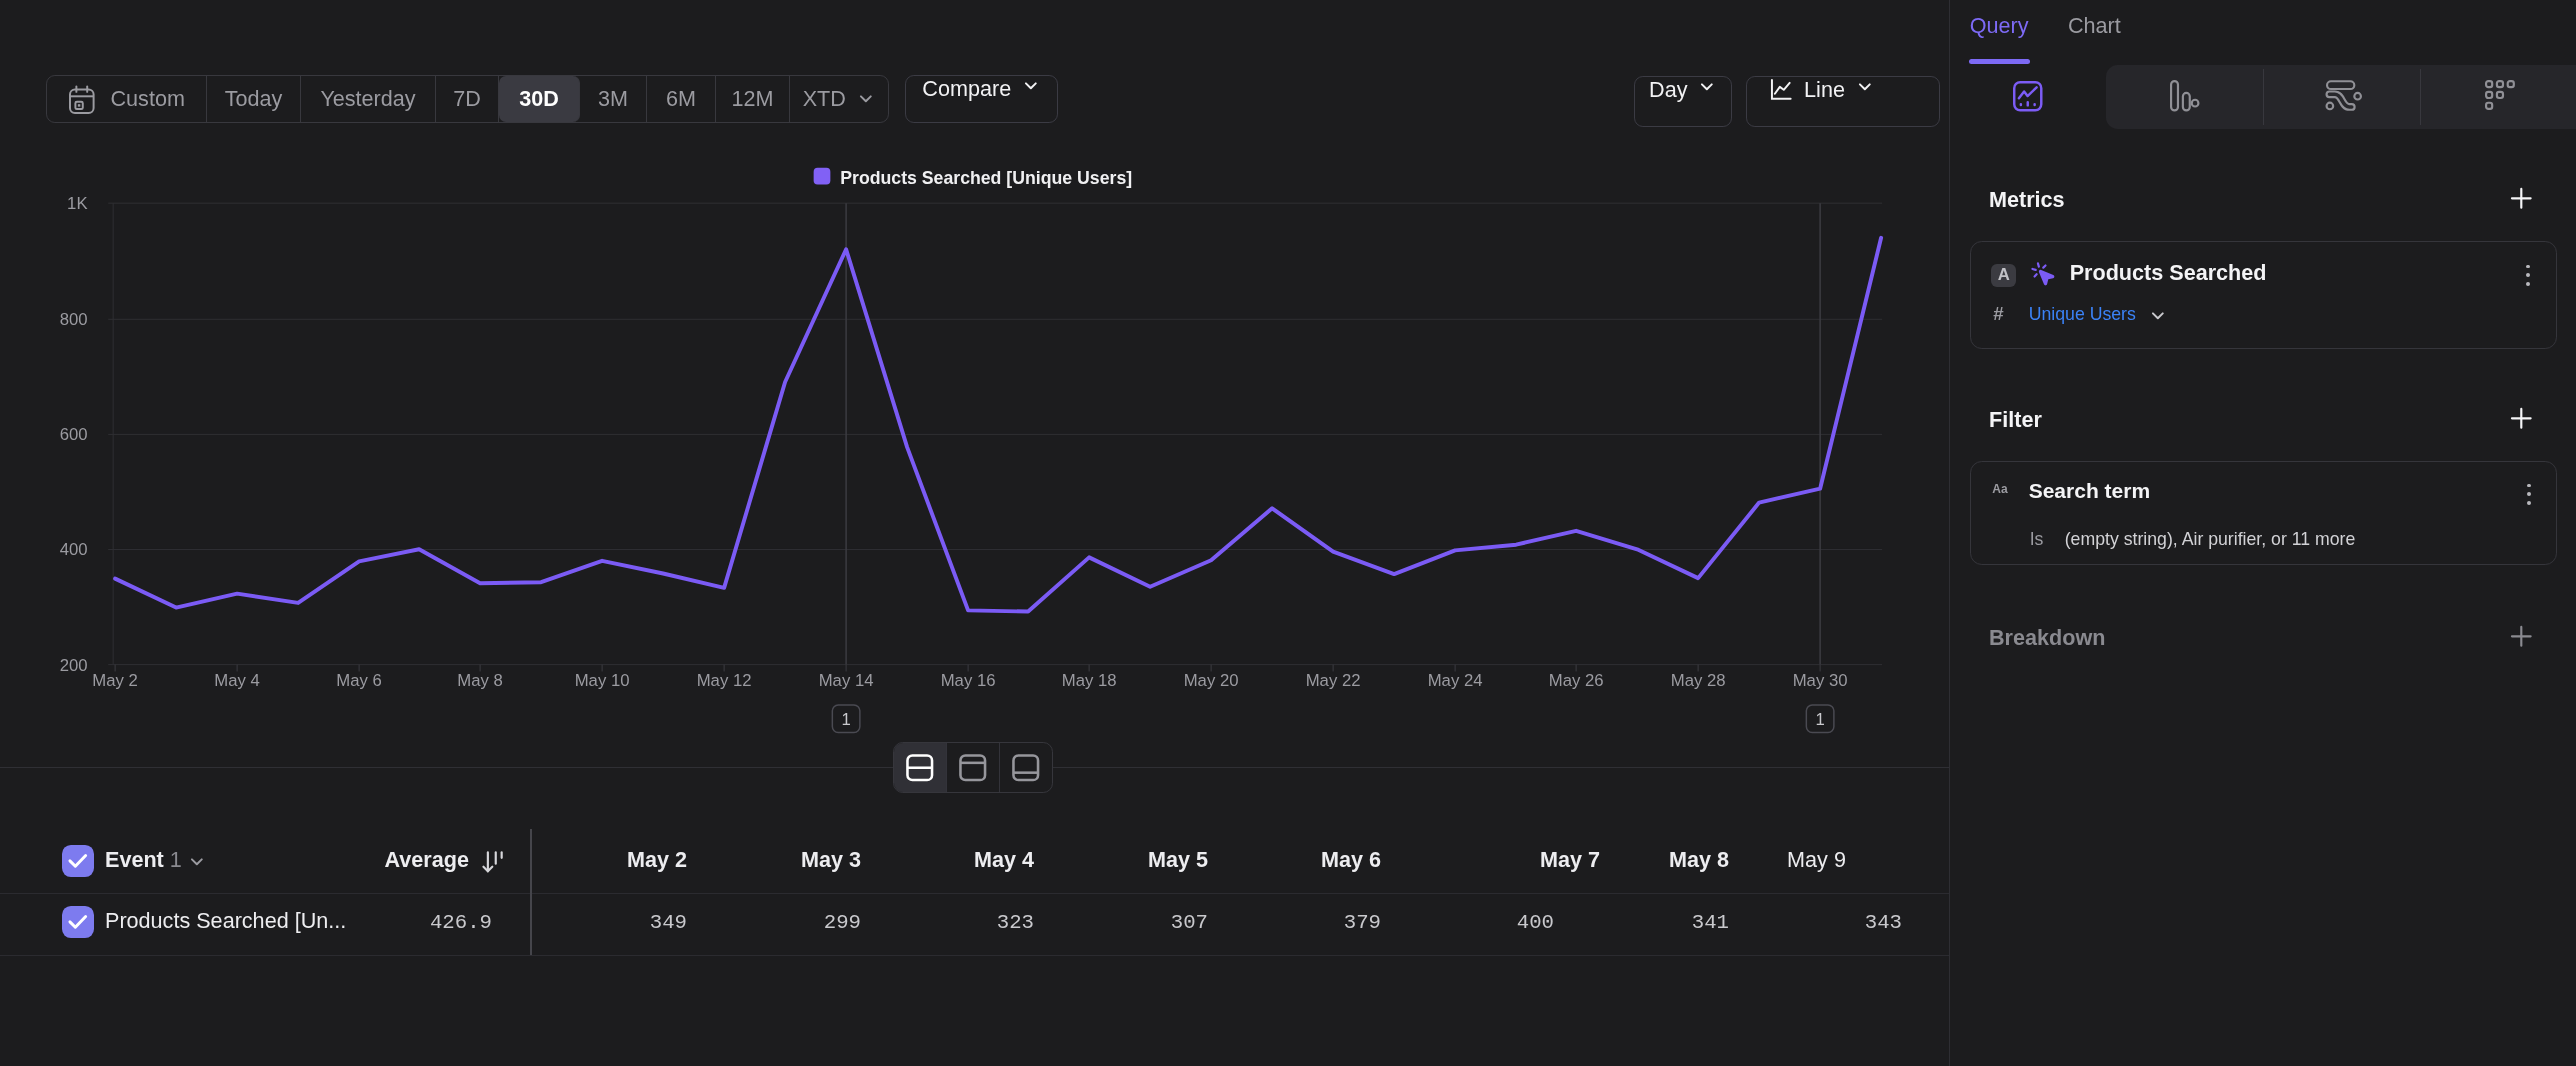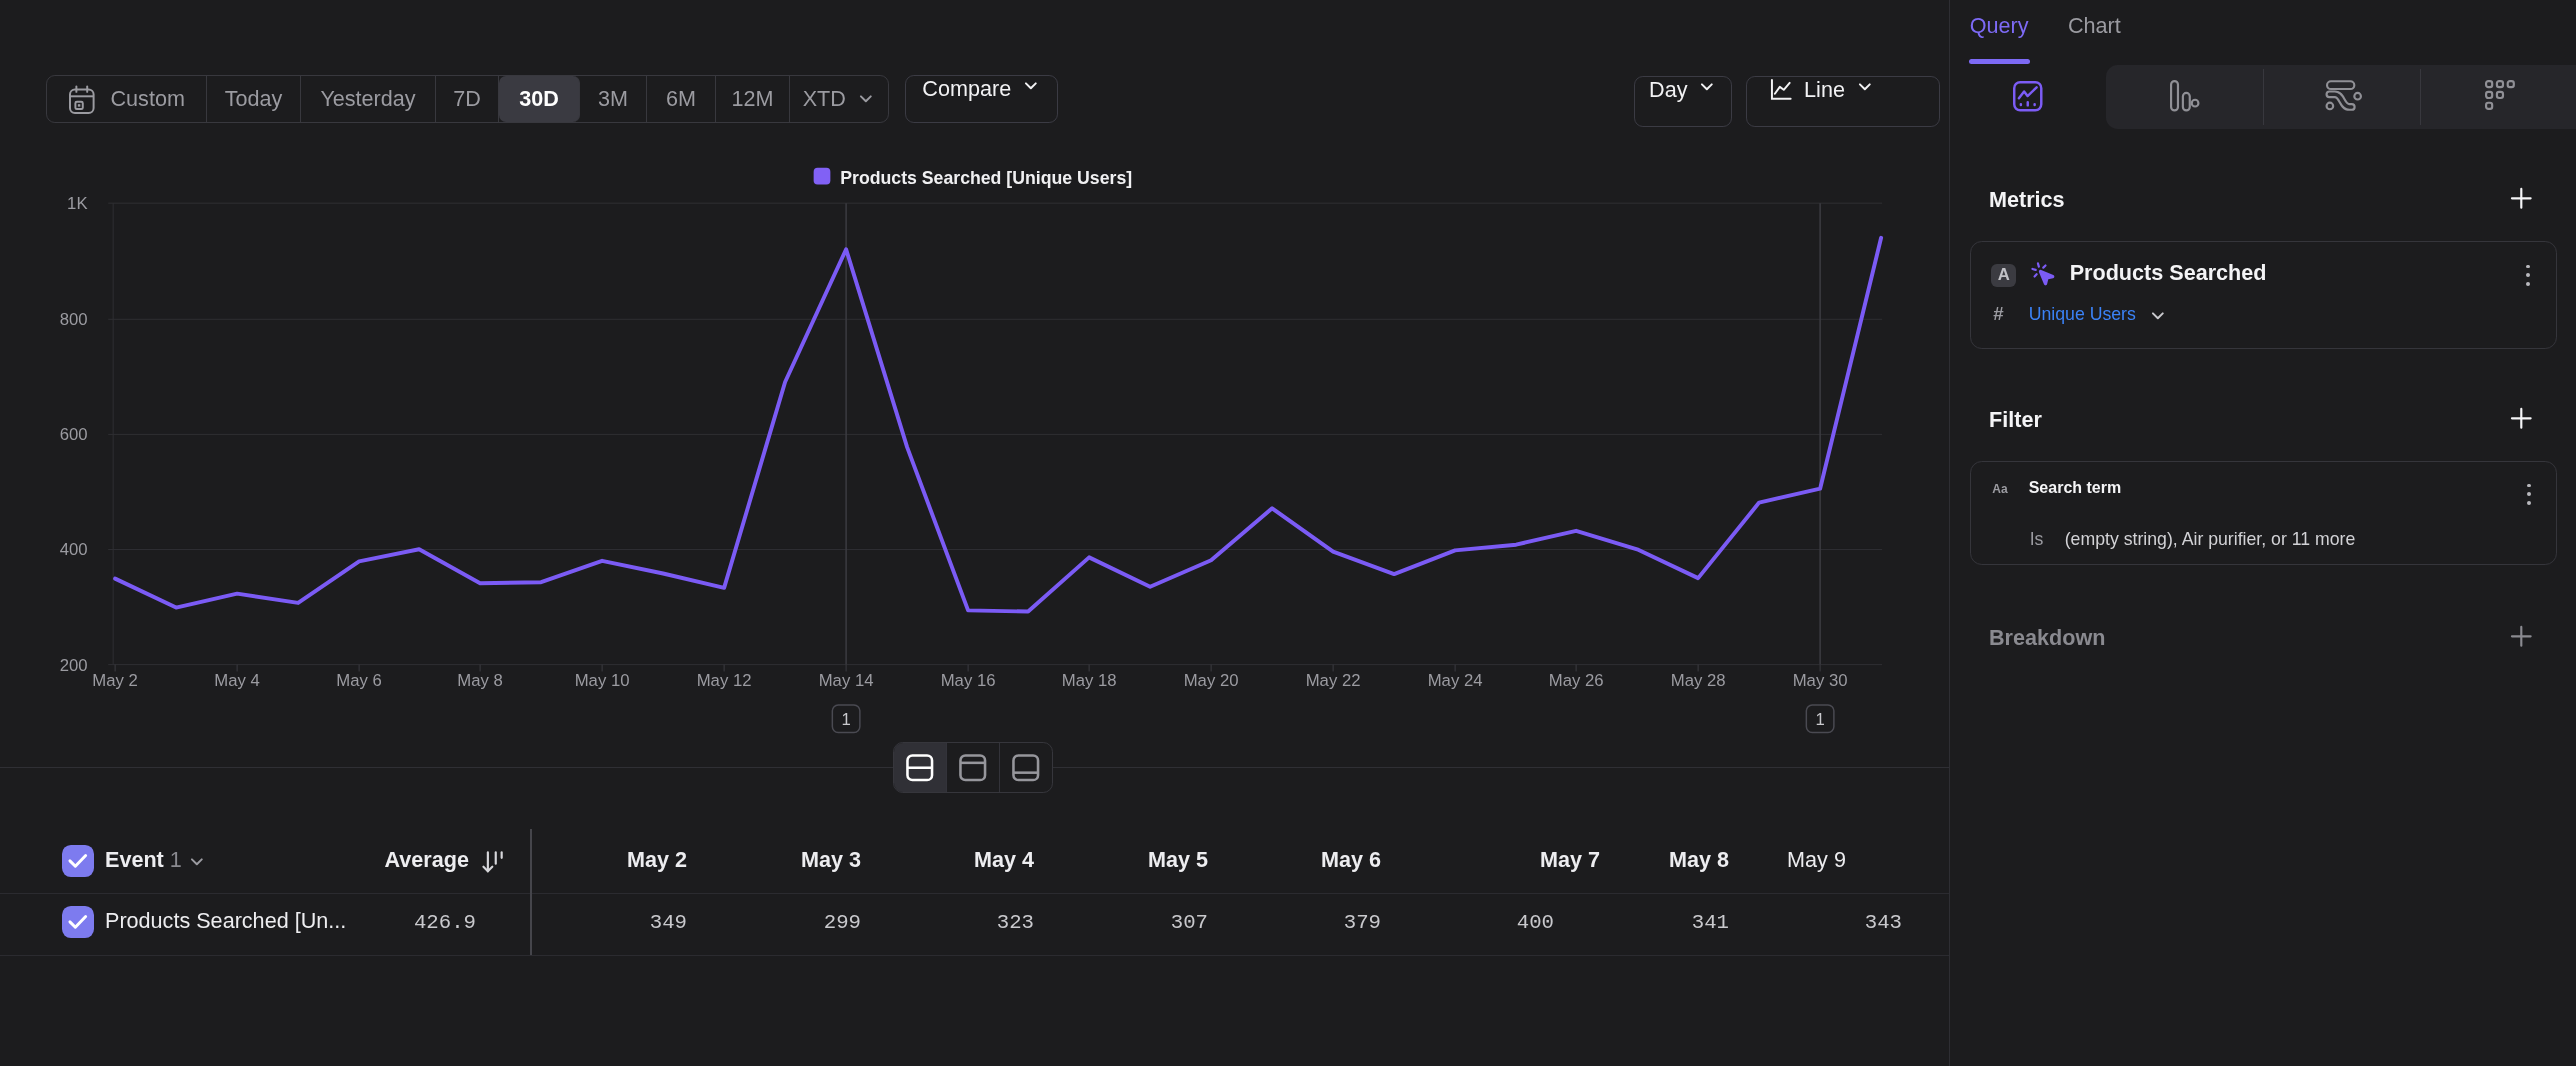--- a/index.html
+++ b/index.html
@@ -209,21 +209,21 @@
   <path d="M17 4.5 V16"></path>
     <path d="M23 4.5 V10"></path>
 </svg>
 
 <div class="chk" style="left:62px; top:906px;">
   <svg width="21.6" height="17.7" viewBox="0 0 22 18" fill="none" stroke="#fff" stroke-width="3" stroke-linecap="round" stroke-linejoin="round">
       <path d="M3 9 L8.5 14.5 L19 3.5"></path>
     </svg>
 </div>
 <div class="cell" style="left:105px; top:908px;">Products Searched [Un...</div>
-<div class="cell mono" style="left:371px; top:911px; width:148px; text-align:center;">426.9</div>
+<div class="cell mono" style="left:344px; top:911px; width:148px; text-align:right;">426.9</div>
 
 <div class="cell" style="left:516px; top:847px; width:171px; text-align:right; font-weight:700;">May 2</div>
 <div class="cell" style="left:690px; top:847px; width:171px; text-align:right; font-weight:700;">May 3</div>
 <div class="cell" style="left:863px; top:847px; width:171px; text-align:right; font-weight:700;">May 4</div>
 <div class="cell" style="left:1037px; top:847px; width:171px; text-align:right; font-weight:700;">May 5</div>
 <div class="cell" style="left:1210px; top:847px; width:171px; text-align:right; font-weight:700;">May 6</div>
 <div class="cell" style="left:1429px; top:847px; width:171px; text-align:right; font-weight:700;">May 7</div>
 <div class="cell" style="left:1558px; top:847px; width:171px; text-align:right; font-weight:700;">May 8</div>
 <div class="cell" style="left:1731px; top:847px; width:171px; text-align:center; font-weight:400;">May 9</div>
 <div class="cell mono" style="left:516px; top:911px; width:171px; text-align:right;">349</div>
@@ -297,21 +297,21 @@
       </svg>
   </div>
 
   <div class="secHead" style="top:407px;">Filter</div>
   <svg class="plus" style="left:559px; top:406px;" viewBox="0 0 25 25" stroke="#f4f4f6" stroke-width="2.2" fill="none">
       <path d="M12.5 3 V22 M3 12.5 H22" stroke-linecap="round"></path>
     </svg>
 
   <div class="card" style="top:461px; height:104px;">
     <div style="position:absolute; left:21.6px; top:19.7px; color:#9b9ba1; font-size:12px; font-weight:600;">Aa</div>
-    <div style="position:absolute; left:58px; top:16.7px; color:#f4f4f6; font-size:16px; font-weight:600;">Search term</div>
+    <div style="position:absolute; left:58px; top:16.7px; color:#f4f4f6; font-size:21px; font-weight:600;">Search term</div>
     <div class="kebab" style="left:556px; top:21.6px;">
         <i></i>
         <i></i>
         <i></i>
       </div>
     <div style="position:absolute; left:59px; top:67px; color:#9b9ba1; font-size:17.7px;">Is</div>
     <div style="position:absolute; left:94px; top:67px; color:#d2d2d6; font-size:17.7px;">(empty string), Air purifier, or 11 more</div>
   </div>
 
   <div class="secHead" style="top:625px; color:#8a8a90;">Breakdown</div>

